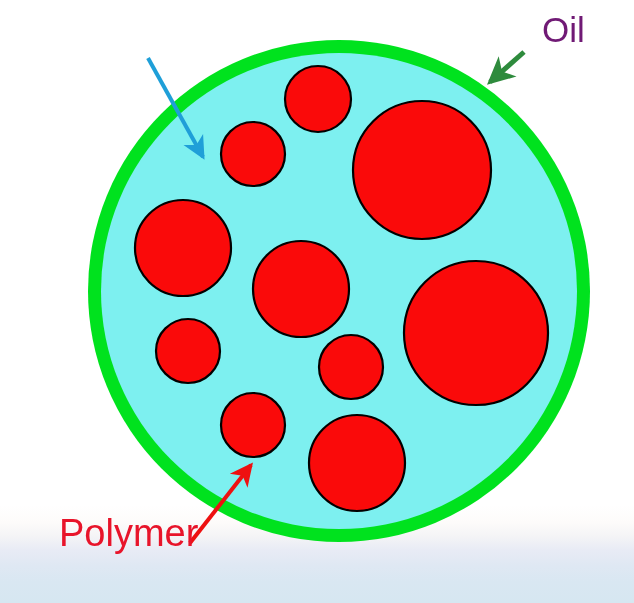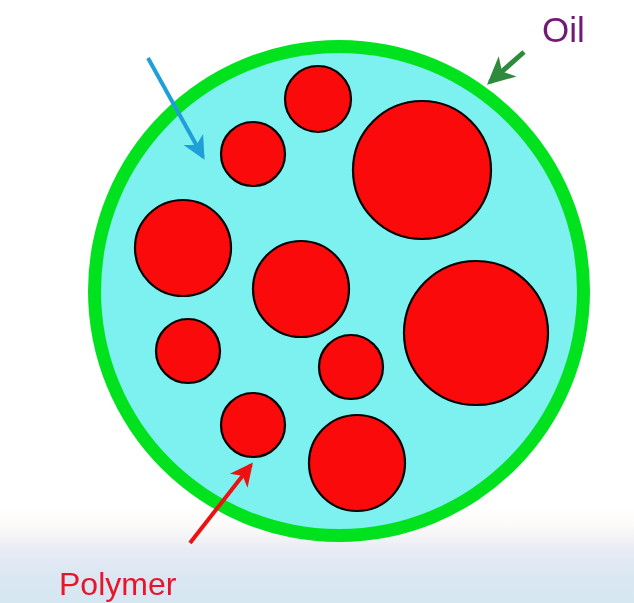--- a/index.html
+++ b/index.html
@@ -52,22 +52,22 @@
   }
   #label-oil {
     left: 506px;
     top: 12px;
     font-size: 35px;
     color: #701a75;
     margin-left: 36px;
   }
   #label-polymer {
     left: 59px;
-    top: 568px;
-    font-size: 32px;
+    top: 514px;
+    font-size: 38px;
     color: #e8142a;
   }
 </style>
 </head>
 <body>
 
 <div id="stage">
 
   <div id="bottom-band"></div>
 

